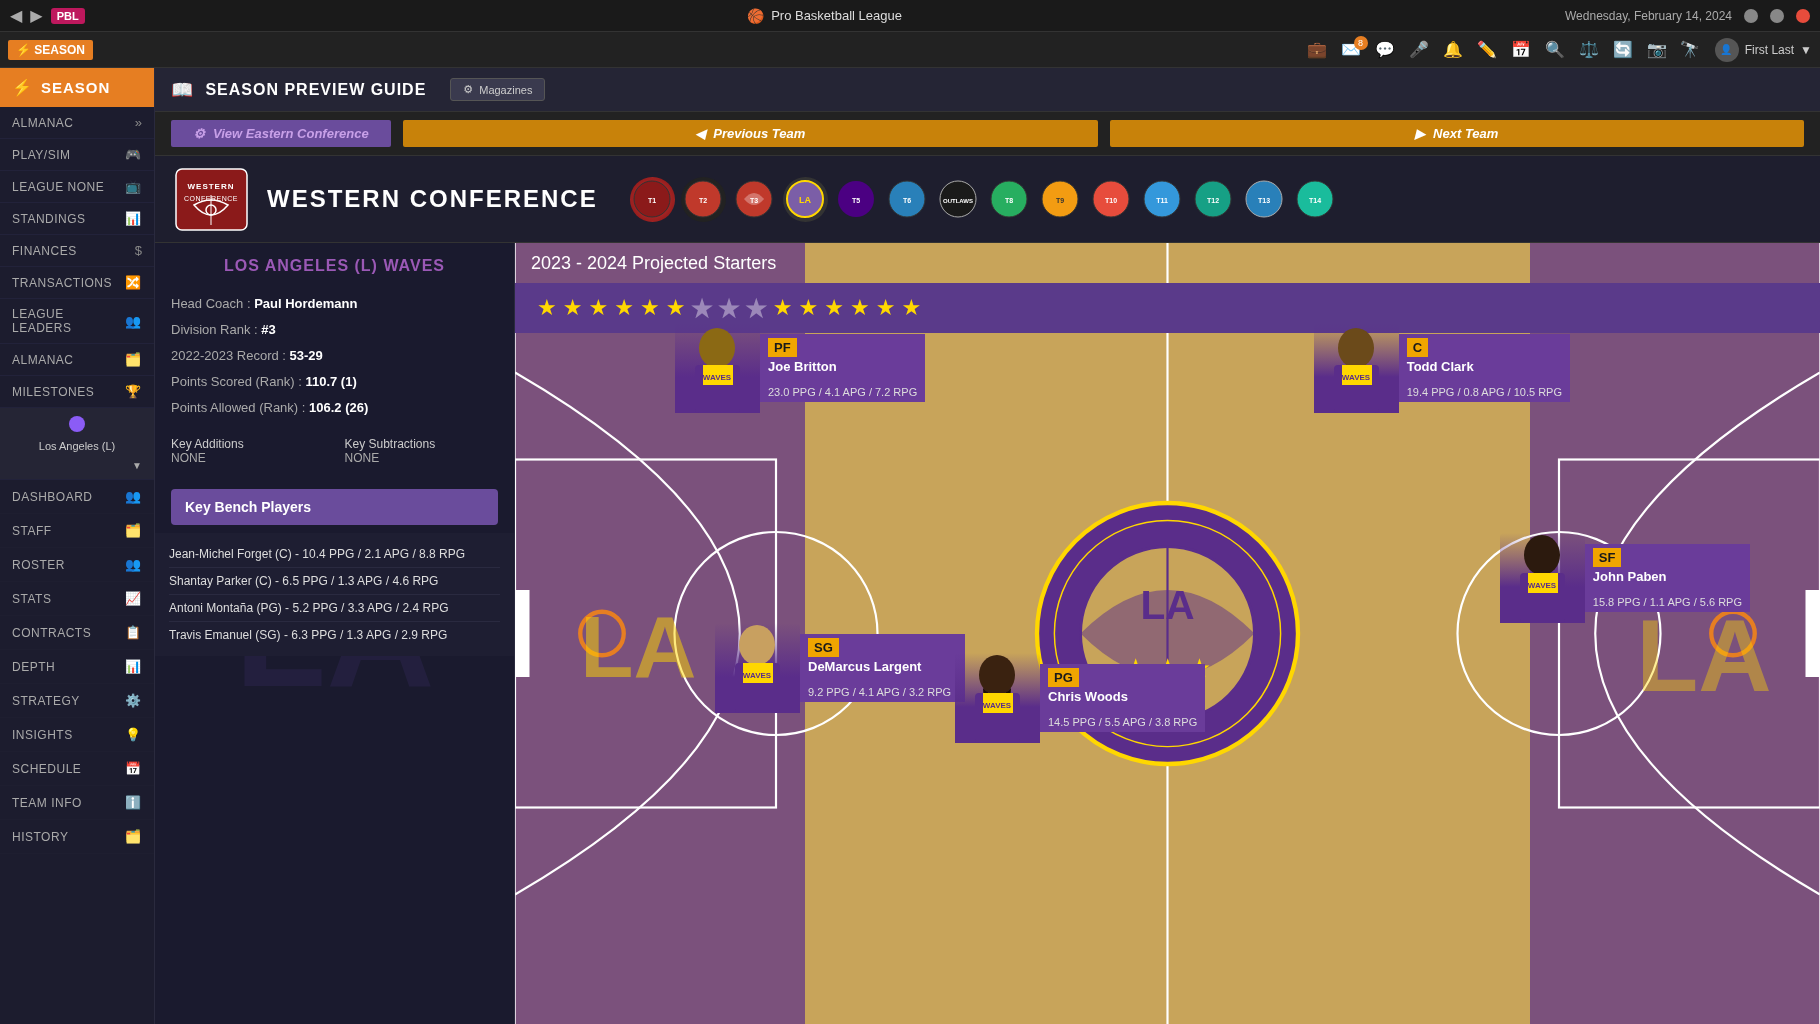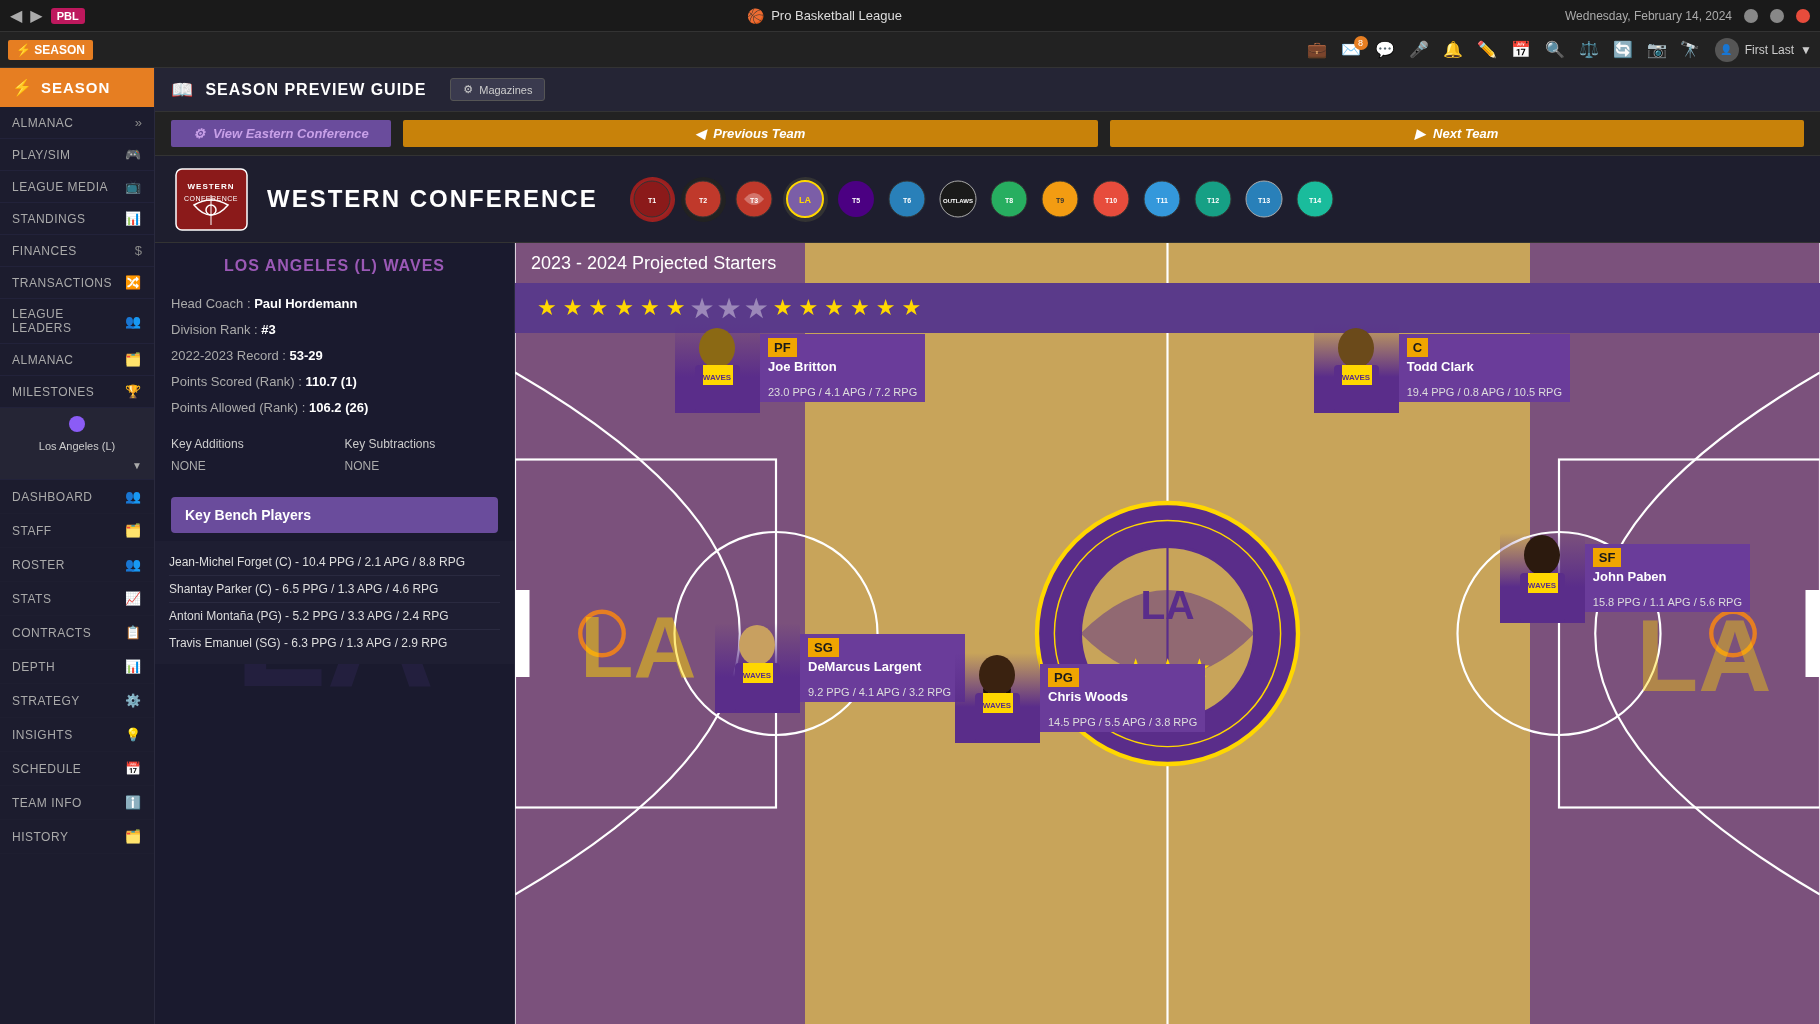--- a/index.html
+++ b/index.html
@@ -69,21 +69,21 @@
     #content-area { display: flex; flex: 1; overflow: hidden; }
 
     
     #left-panel { width: 360px; background: #1a1a2e; border-right: 1px solid #2a2a3e; display: flex; flex-direction: column; overflow-y: auto; }
     #team-name-header { color: #9b59b6; font-size: 16px; font-weight: bold; text-align: center; padding: 14px 8px 8px; letter-spacing: 1px; }
     #team-details { padding: 8px 16px; color: #ddd; font-size: 13px; line-height: 2; }
     #team-details .label { color: #aaa; }
     #team-details .value { color: #ffffff; font-weight: bold; }
     #additions-row { display: flex; gap: 20px; padding: 8px 16px 16px; }
     #additions-row .col { flex: 1; }
-    #additions-row .col-title { color: #ccc; font-size: 12px; margin-bottom: 8px; }
+    #additions-row .col-title { color: #ccc; font-size: 12px; margin-bottom: 0; }
     #additions-row .col-val { color: #aaa; font-size: 12px; }
     #bench-section { margin: 8px 16px; background: #6a4c9c; border-radius: 4px; }
     #bench-title { padding: 10px 14px; font-size: 14px; font-weight: bold; color: #fff; }
     #bench-players { padding: 8px 14px; background: #1e1e32; }
     #bench-players .player-row { padding: 6px 0; color: #ddd; font-size: 12px; border-bottom: 1px solid #2a2a40; }
     #bench-players .player-row:last-child { border-bottom: none; }
 
     
     #right-panel { flex: 1; position: relative; background: #1a1a2e; overflow: hidden; }
     #court-container { width: 100%; height: 100%; position: relative; }
@@ -171,21 +171,21 @@
       <span class="label">ALMANAC</span>
       <span class="icon">»</span>
     </div>
 
     <div class="sidebar-section highlighted">
       <span class="label">PLAY/SIM</span>
       <span class="icon">🎮</span>
     </div>
 
     <div class="sidebar-section">
-      <span class="label">LEAGUE MEDIA</span>
+      <span class="label">LEAGUE NONE</span>
       <span class="icon">📺</span>
     </div>
 
     <div class="sidebar-section">
       <span class="label">STANDINGS</span>
       <span class="icon">📊</span>
     </div>
 
     <div class="sidebar-section">
       <span class="label">FINANCES</span>

